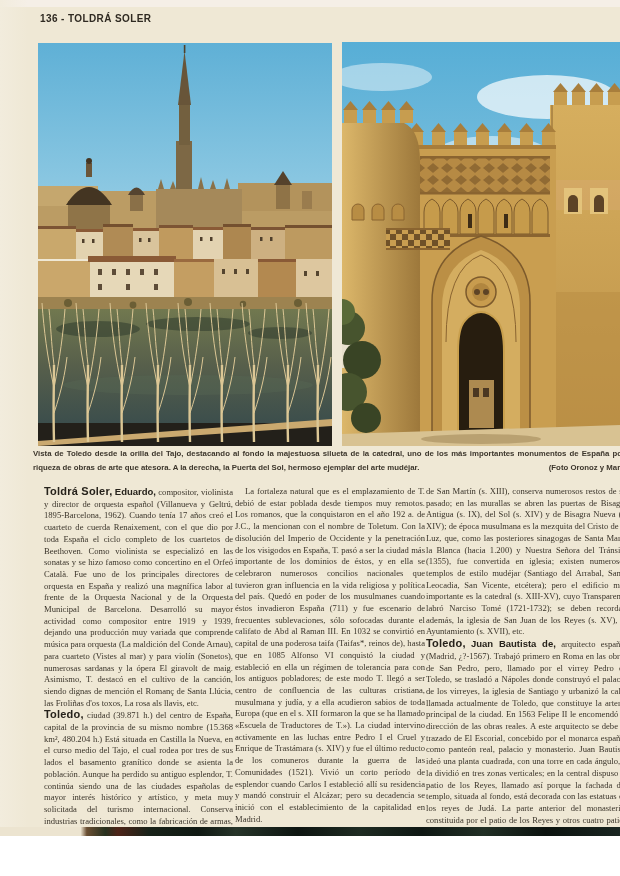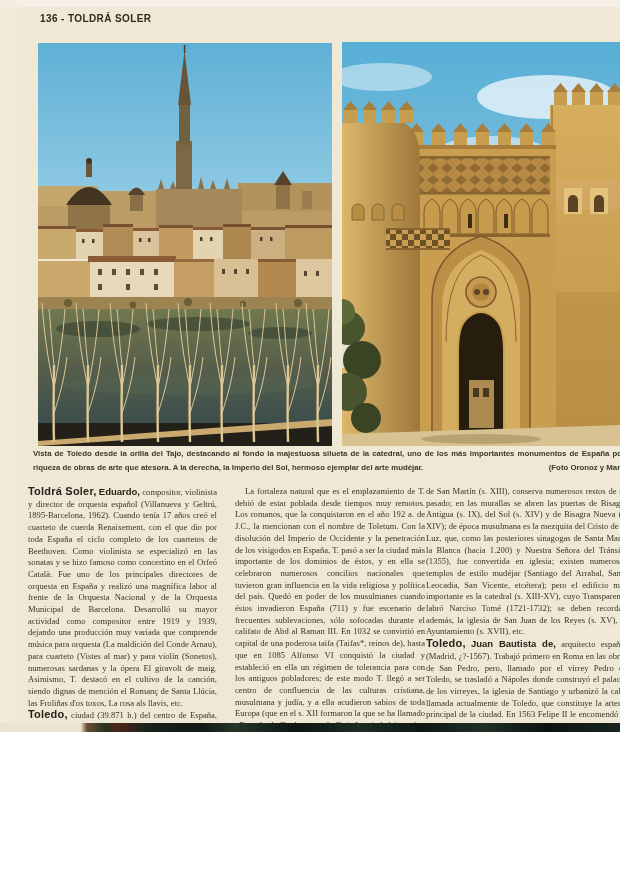--- a/index.html
+++ b/index.html
@@ -1,17 +1,17 @@
 <!DOCTYPE html>
 <html><head>
 <meta charset="utf-8">
 <style>
   html,body{margin:0;padding:0;}
   .page{
-    position:relative; width:620px; height:732px; overflow:hidden;
+    position:relative; width:620px; height:836px; overflow:hidden;
     background:#efe8d5;
     font-family:"Liberation Sans", sans-serif;
   }
   .top-edge{position:absolute;top:0;left:0;right:0;height:7px;background:#f5efe7;}
   .left-edge{position:absolute;top:0;left:0;bottom:0;width:28px;
     background:linear-gradient(90deg,#f2ecdd 0%,rgba(242,236,221,0) 100%);}
   .header{
     position:absolute;left:40px;top:13px;
     font-size:10px;font-weight:bold;color:#2f2a22;letter-spacing:.4px;
   }
@@ -22,21 +22,21 @@
     position:absolute;left:33px;top:447px;width:592px;
     font-size:7.8px;font-weight:bold;color:#3c362c;line-height:14px;
   }
   .cap1{text-align:justify;text-align-last:justify;}
   .cap2{display:flex;justify-content:space-between;}
   .col{
     position:absolute;top:486px;height:348px;overflow:hidden;
     font-family:"Liberation Serif", serif;
     font-size:8.6px;line-height:11.7px;color:#3a342a;text-align:justify;
   }
-  .col1{left:28px;width:189px;}
+  .col1{left:44px;width:189px;}
   .col2{left:235px;width:190px;}
   .col3{left:426px;width:201px;}
   .col p{margin:0;}
   .indent{text-indent:10px;}
   .entry-gap{margin-top:9px;}
   .term{font-family:"Liberation Sans", sans-serif;font-weight:bold;font-size:11px;color:#26221b;letter-spacing:.2px;}
   .subterm{font-family:"Liberation Sans", sans-serif;font-weight:bold;font-size:9.5px;color:#26221b;}
   .watermark{
     position:absolute;left:367px;top:843px;
     font-size:25px;font-weight:bold;letter-spacing:-.5px;
@@ -308,21 +308,21 @@
         <circle cx="24" cy="376" r="15" fill="#394425"></circle>
       <circle cx="0" cy="270" r="13" fill="#5a6a38"></circle>
     </g>
     <polygon points="0,392 278,383 278,404 0,404" fill="#d8c292"></polygon>
     <ellipse cx="139" cy="397" rx="60" ry="5" fill="#9a7f50" opacity="0.5"></ellipse>
   </svg>
 
   <div class="caption">
     <div class="cap1">Vista de Toledo desde la orilla del Tajo, destacando al fondo la majestuosa silueta de la catedral, uno de los más importantes monumentos de España por</div>
     <div class="cap2">
-      <span>riqueza de obras de arte que atesora. A la derecha, la Imperio del Sol, hermoso ejemplar del arte mudéjar.</span>
+      <span>riqueza de obras de arte que atesora. A la derecha, la Puerta del Sol, hermoso ejemplar del arte mudéjar.</span>
       <span>(Foto Oronoz y Martí</span>
     </div>
   </div>
 
   <div class="col col1">
     <p><span class="term">Toldrá Soler,</span> <span class="subterm">Eduardo,</span> <span>compositor, violinista y director de orquesta español (Villanueva y Geltrú, 1895-Barcelona, 1962). Cuando tenía 17 años creó el cuarteto de cuerda Renaixement, con el que dio por toda España el ciclo completo de los cuartetos de Beethoven. Como violinista se especializó en las sonatas y se hizo famoso como concertino en el Orfeó Català. Fue uno de los principales directores de orquesta en España y realizó una magnífica labor al frente de la Orquesta Nacional y de la Orquesta Municipal de Barcelona. Desarrolló su mayor actividad como compositor entre 1919 y 1939, dejando una producción muy variada que comprende música para orquesta (La maldición del Conde Arnau), para cuarteto (Vistes al mar) y para violín (Sonetos), numerosas sardanas y la ópera El giravolt de maig. Asimismo, T. destacó en el cultivo de la canción, siendo dignas de mención el Romanç de Santa Llúcia, las Froliñas d'os toxos, La rosa als llavis, etc.</span></p>
     <p class="entry-gap"><span class="term">Toledo,</span> <span>ciudad (39.871 h.) del centro de España, capital de la provincia de su mismo nombre (15.368 km², 480.204 h.) Está situada en Castilla la Nueva, en el curso medio del Tajo, el cual rodea por tres de sus lados el basamento granítico donde se asienta la población. Aunque ha perdido su antiguo esplendor, T. continúa siendo una de las ciudades españolas de mayor interés histórico y artístico, y meta muy solicitada del turismo internacional. Conserva industrias tradicionales, como la fabricación de armas, cuchillería, damasquinado, etc., a las cuales se han añadido otras derivadas de la agricultura; pero, fundamentalmente, T. es una ciudad monumental</span></p>
   </div>
 
   <div class="col col2">

